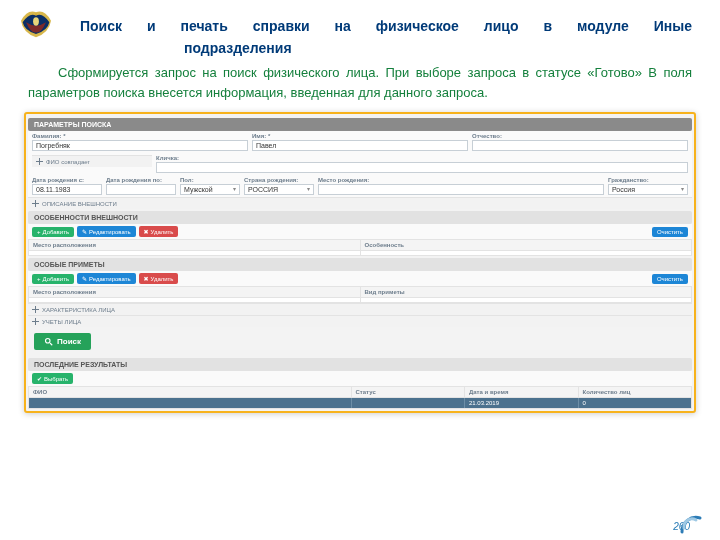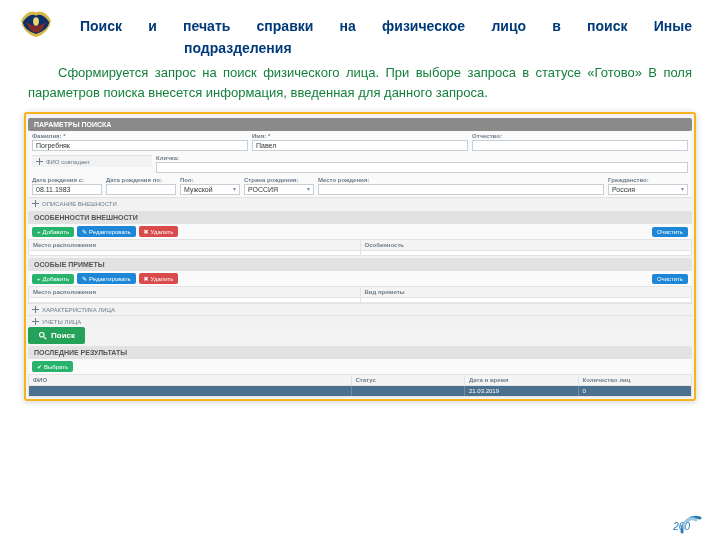--- a/index.html
+++ b/index.html
@@ -158,21 +158,21 @@
   .big-search {
     display: inline-flex;
     align-items: center;
     gap: 4px;
     background: #25a25a;
     color: #fff;
     font-size: 8px;
     font-weight: bold;
     padding: 4px 10px;
     border-radius: 2px;
-    margin: 0;
+    margin: 6px;
   }
 
   .slide-num {
     position: absolute;
     right: 30px;
     bottom: 8px;
     font-size: 10px;
     font-style: italic;
     color: #277bb5;
   }
@@ -189,21 +189,21 @@
   <svg class="emblem" viewBox="0 0 48 48">
     <circle cx="24" cy="20" r="4" fill="#d4af37"></circle>
     <path d="M24 10 L20 18 L28 18 Z" fill="#d4af37"></path>
     <path d="M6 20 Q14 6 24 10 Q34 6 42 20 Q40 34 24 40 Q8 34 6 20 Z" fill="#d4af37" opacity=".9"></path>
     <path d="M8 22 Q16 10 24 14 Q32 10 40 22 Q38 32 24 36 Q10 32 8 22 Z" fill="#0b2f66"></path>
     <path d="M12 22 Q24 30 36 22 Q30 36 24 34 Q18 36 12 22 Z" fill="#7d2a2a"></path>
     <ellipse cx="24" cy="21" rx="3.5" ry="5" fill="#e8d57a"></ellipse>
   </svg>
 
   <div class="title">
-    <span>Поиск и печать справки на физическое лицо в поиск Иные</span><br>
+    <span>Поиск и печать справки на физическое лицо в модуле Иные</span><br>
     <span class="title-sub">подразделения</span>
   </div>
 
   <p class="body-text body-text-indent">Сформируется запрос на поиск физического лица. При выборе запроса в статусе «Готово» В поля параметров поиска внесется информация, введенная для данного запроса.</p>
 </div>
 
 <div class="screenshot">
 
   <div class="panel-hdr">ПАРАМЕТРЫ ПОИСКА</div>
 

